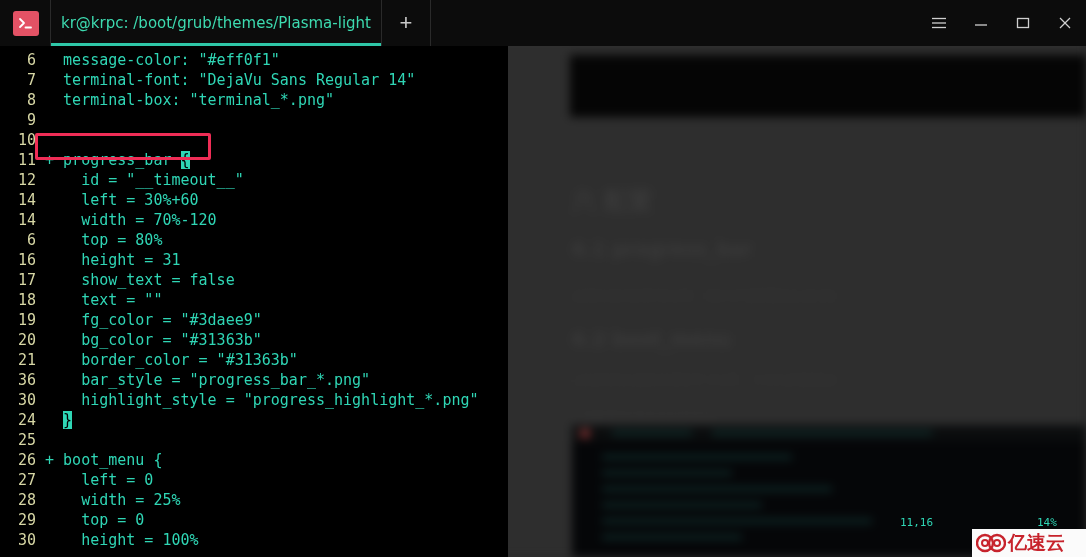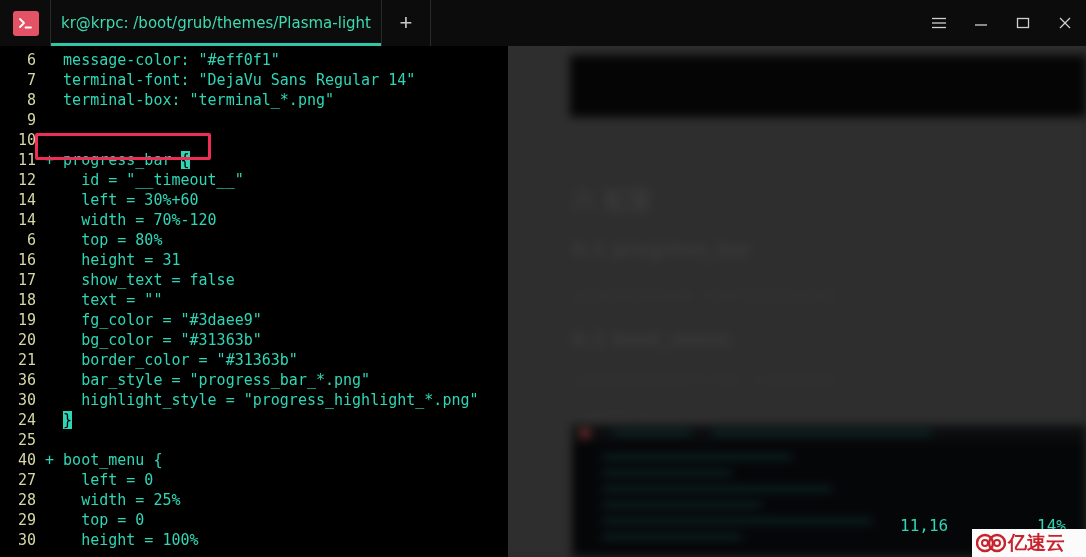--- a/index.html
+++ b/index.html
@@ -220,21 +220,21 @@
     border: 3px solid #ef2d56;
     border-radius: 2px;
     box-sizing: border-box;
   }
 
   
   .status {
     position: absolute;
     color: #2fd6b5;
     font-family: "DejaVu Sans Mono", monospace;
-    font-size: 16px;
+    font-size: 11px;
     white-space: nowrap;
   }
   #pos { left: 900px; top: 516px; }
   #pct { left: 1037px; top: 516px; }
 
   
   #watermark {
     position: absolute;
     left: 972px;
     top: 529px;
@@ -353,21 +353,21 @@
         <div class="codeline" style="top: 204px;"><span class="ln">16</span><span class="plus">   </span><span class="code">  height = 31</span></div>
         <div class="codeline" style="top: 224px;"><span class="ln">17</span><span class="plus">   </span><span class="code">  show_text = false</span></div>
         <div class="codeline" style="top: 244px;"><span class="ln">18</span><span class="plus">   </span><span class="code">  text = ""</span></div>
         <div class="codeline" style="top: 264px;"><span class="ln">19</span><span class="plus">   </span><span class="code">  fg_color = "#3daee9"</span></div>
         <div class="codeline" style="top: 284px;"><span class="ln">20</span><span class="plus">   </span><span class="code">  bg_color = "#31363b"</span></div>
         <div class="codeline" style="top: 304px;"><span class="ln">21</span><span class="plus">   </span><span class="code">  border_color = "#31363b"</span></div>
         <div class="codeline" style="top: 324px;"><span class="ln">36</span><span class="plus">   </span><span class="code">  bar_style = "progress_bar_*.png"</span></div>
         <div class="codeline" style="top: 344px;"><span class="ln">30</span><span class="plus">   </span><span class="code">  highlight_style = "progress_highlight_*.png"</span></div>
         <div class="codeline" style="top: 364px;"><span class="ln">24</span><span class="plus">   </span><span class="code"></span><span class="cursor">}</span></div>
         <div class="codeline" style="top: 384px;"><span class="ln">25</span><span class="plus">   </span><span class="code"></span></div>
-        <div class="codeline" style="top: 404px;"><span class="ln">40</span><span class="plus"> + </span><span class="code">boot_menu {</span></div>
+        <div class="codeline" style="top: 404px;"><span class="ln">26</span><span class="plus"> + </span><span class="code">boot_menu {</span></div>
         <div class="codeline" style="top: 424px;"><span class="ln">27</span><span class="plus">   </span><span class="code">  left = 0</span></div>
         <div class="codeline" style="top: 444px;"><span class="ln">28</span><span class="plus">   </span><span class="code">  width = 25%</span></div>
         <div class="codeline" style="top: 464px;"><span class="ln">29</span><span class="plus">   </span><span class="code">  top = 0</span></div>
         <div class="codeline" style="top: 484px;"><span class="ln">30</span><span class="plus">   </span><span class="code">  height = 100%</span></div>
       </div>
 
     <div id="redbox"></div>
 
     <div class="status" id="pos">11,16</div>
     <div class="status" id="pct">14%</div>

